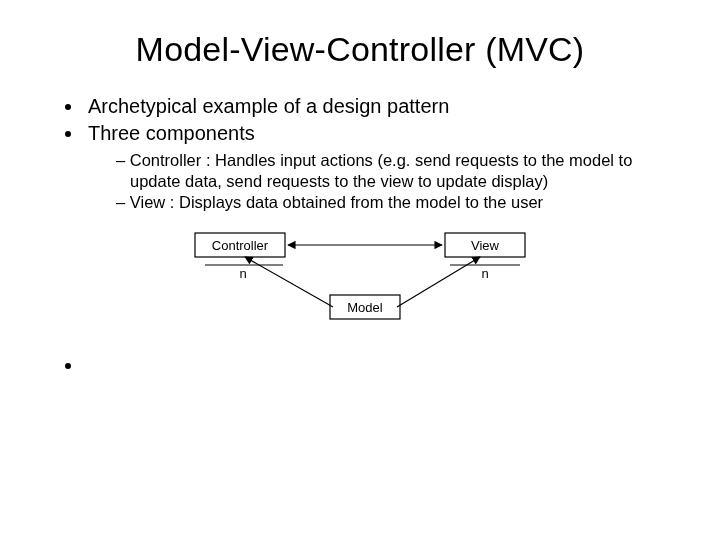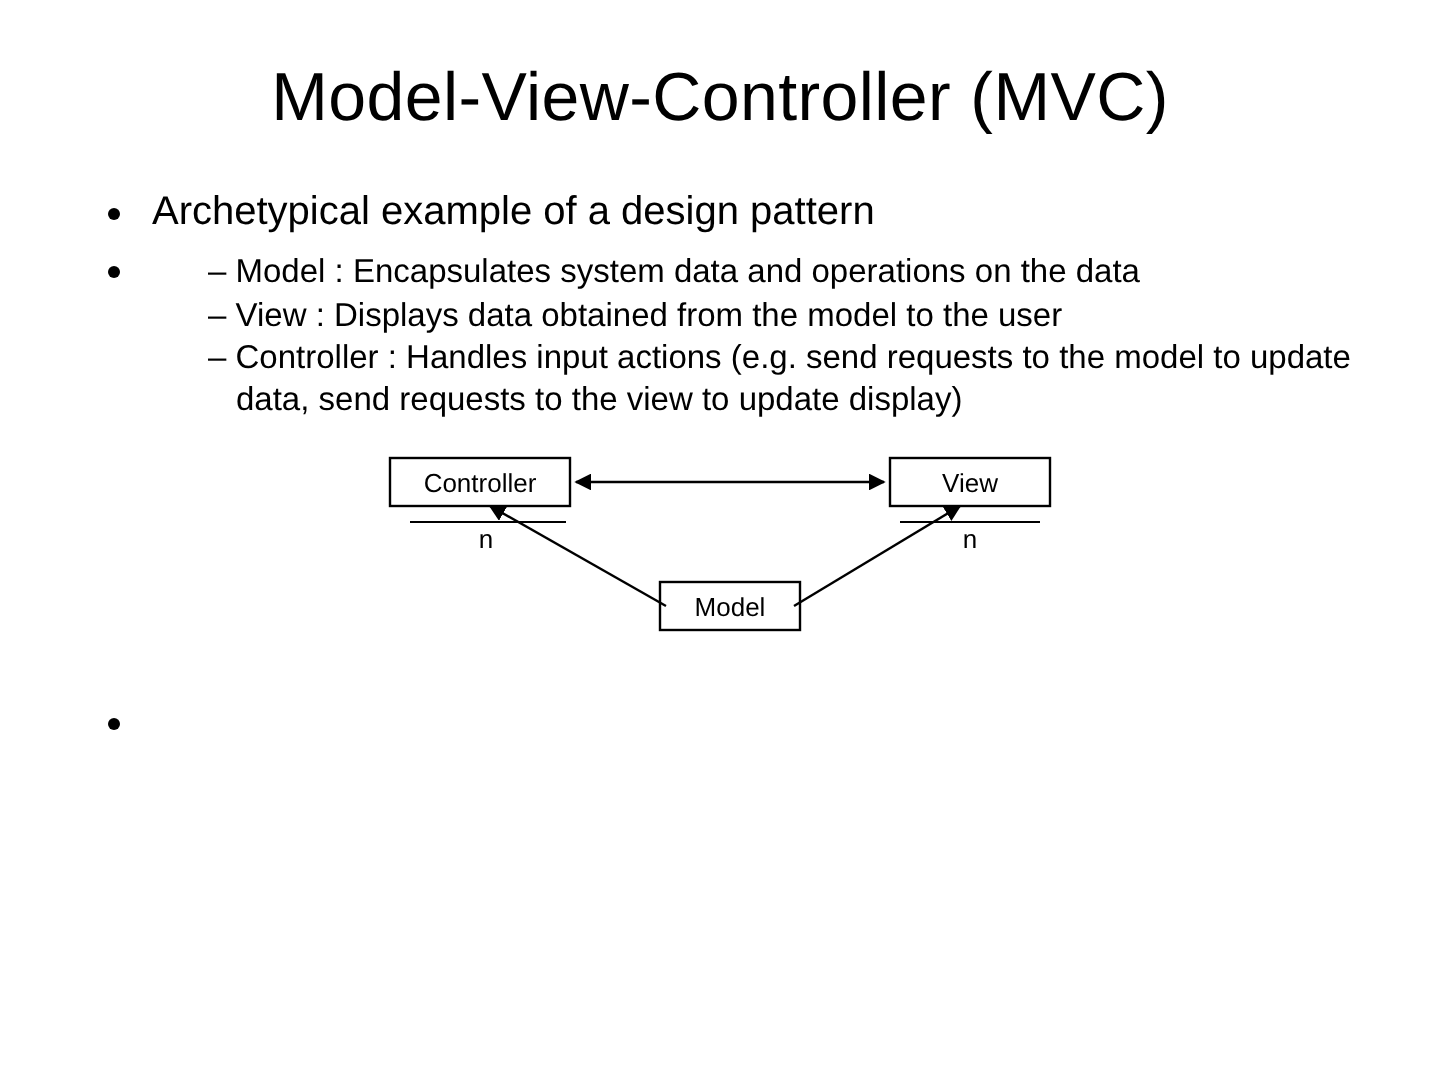--- a/index.html
+++ b/index.html
@@ -20,21 +20,21 @@
   }
   .title {
     text-align: center;
     font-size: 34px;
     font-weight: 400;
     margin: 10px 0 25px 0;
     letter-spacing: 0.2px;
   }
   ul.level1 {
     list-style: disc;
-    margin: 0;
+    margin: 12px;
     padding-left: 32px;
     font-size: 20px;
     line-height: 1.25;
   }
   ul.level1 > li {
     margin-bottom: 2px;
     padding-left: 4px;
   }
   ul.level2 {
     list-style: none;
@@ -75,24 +75,24 @@
 </head>
 <body>
 
 <div class="slide">
 
   <div class="title">Model-View-Controller (MVC)</div>
 
   <ul class="level1">
     <li>Archetypical example of a design pattern</li>
     <li>
+      <span>Three components</span>
       <ul class="level2">
-        <li>Model : Encapsulates system data and operations on the data</li>
+        <li>Controller : Handles input actions (e.g. send requests to the model to update data, send requests to the view to update display)</li>
         <li>View : Displays data obtained from the model to the user</li>
-        <li>Controller : Handles input actions (e.g. send requests to the model to update data, send requests to the view to update display)</li>
       </ul>
     </li>
   </ul>
 
   <div class="diagram-wrap">
     <svg class="diagram" width="370" height="110" viewBox="0 0 370 110">
       <defs>
         <marker id="arrow" viewBox="0 0 10 10" refX="9" refY="5" markerWidth="7" markerHeight="7" orient="auto-start-reverse">
           <path d="M 0 0 L 10 5 L 0 10 z" fill="#000"></path>
         </marker>

